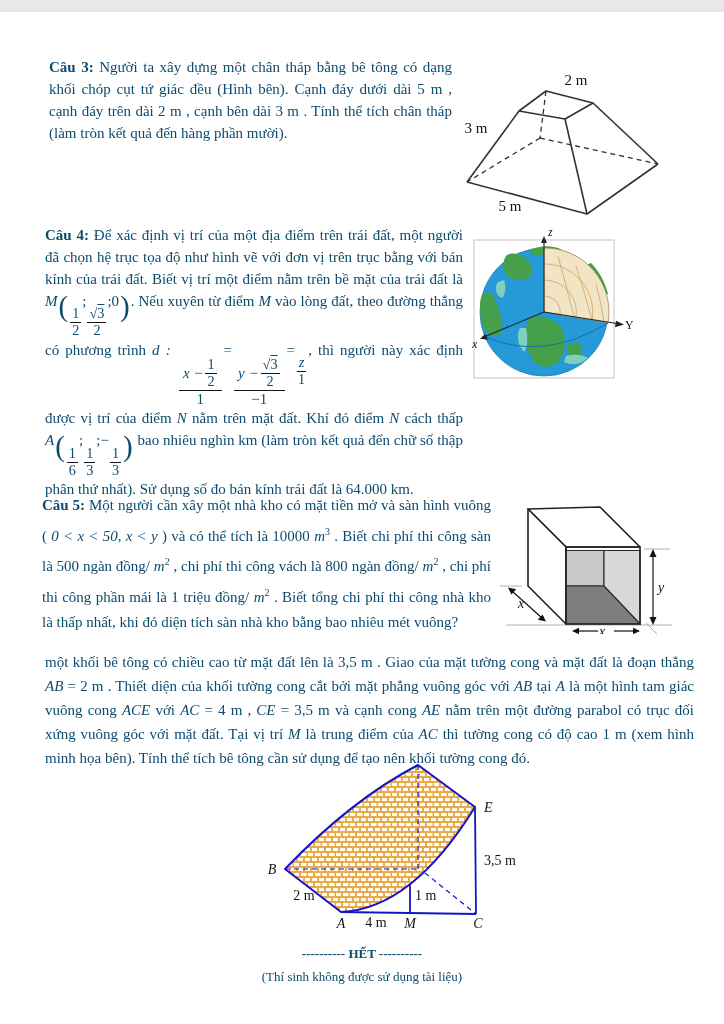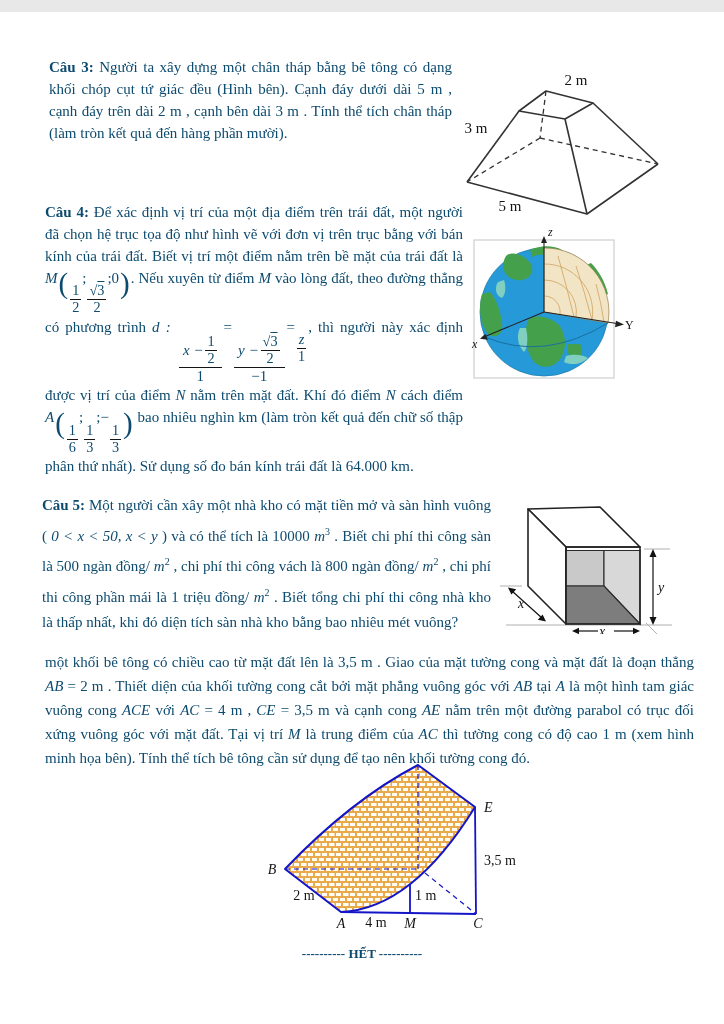--- a/index.html
+++ b/index.html
@@ -51,21 +51,21 @@
       <path d="M85,71 L12,115"></path>
       <path d="M85,71 L203,97"></path>
     </g>
     <g font-size="15" fill="#141414">
       <text x="121" y="18" text-anchor="middle">2 m</text>
       <text x="21" y="66" text-anchor="middle">3 m</text>
       <text x="55" y="144" text-anchor="middle">5 m</text>
     </g>
   </svg>
 
-  <div class="tb" style="left:45px;top:189px;width:418px;">
+  <div class="tb" style="left:45px;top:212px;width:418px;">
     <p><b class="qlab">Câu 4:</b><span> Để xác định vị trí của một địa điểm trên trái đất, một người đã chọn hệ trục tọa độ như hình vẽ với đơn vị trên trục bằng với bán kính của trái đất. Biết vị trí một điểm nằm trên bề mặt của trái đất là </span><span class="it">M</span><span class="bp">(</span><span class="frac">
           <span class="num">1</span>
           <span class="den">2</span>
         </span><span>;</span><span class="frac">
           <span class="num"><span>√</span><span class="ol">3</span></span>
           <span class="den">2</span>
         </span><span>;</span><span>0</span><span class="bp">)</span><span>. Nếu xuyên từ điểm </span><span class="it">M</span><span> vào lòng đất, theo đường thẳng có phương trình </span><span class="it">d :</span>
       <span class="bfrac">
           <span class="bnum">
             <span class="it">x −</span>
@@ -80,21 +80,21 @@
             <span class="it">y −</span>
             <span class="frac">
               <span class="num"><span>√</span><span class="ol">3</span></span>
               <span class="den">2</span>
             </span>
           </span>
           <span class="bden">−1</span>
         </span><span>=</span><span class="frac">
           <span class="num it">z</span>
           <span class="den">1</span>
-        </span><span>, thì người này xác định được vị trí của điểm </span><span class="it">N</span><span> nằm trên mặt đất. Khí đó điểm </span><span class="it">N</span><span> cách điểm </span><span class="it">A</span><span class="bp">(</span><span class="frac">
+        </span><span>, thì người này xác định được vị trí của điểm </span><span class="it">N</span><span> nằm trên mặt đất. Khí đó điểm </span><span class="it">N</span><span> cách thấp </span><span class="it">A</span><span class="bp">(</span><span class="frac">
           <span class="num">1</span>
           <span class="den">6</span>
         </span><span>;</span><span class="frac">
           <span class="num">1</span>
           <span class="den">3</span>
         </span><span>;</span><span>−</span><span class="frac">
           <span class="num">1</span>
           <span class="den">3</span>
         </span><span class="bp">)</span><span> bao nhiêu nghìn km (làm tròn kết quả đến chữ số thập phân thứ nhất). Sử dụng số đo bán kính trái đất là 64.000 km.</span></p>
   </div>
@@ -218,15 +218,16 @@
       <text class="svgit" x="230" y="171" text-anchor="middle">C</text>
       <text x="56" y="143" text-anchor="middle">2 m</text>
       <text x="128" y="170" text-anchor="middle">4 m</text>
       <text x="167" y="143">1 m</text>
       <text x="236" y="108">3,5 m</text>
     </g>
   </svg>
 
   <div class="footer">
     <div class="end">---------- HẾT ----------</div>
+    <div>(Thí sinh không được sử dụng tài liệu)</div>
   </div>
 
 </div>
 
 </body></html>

